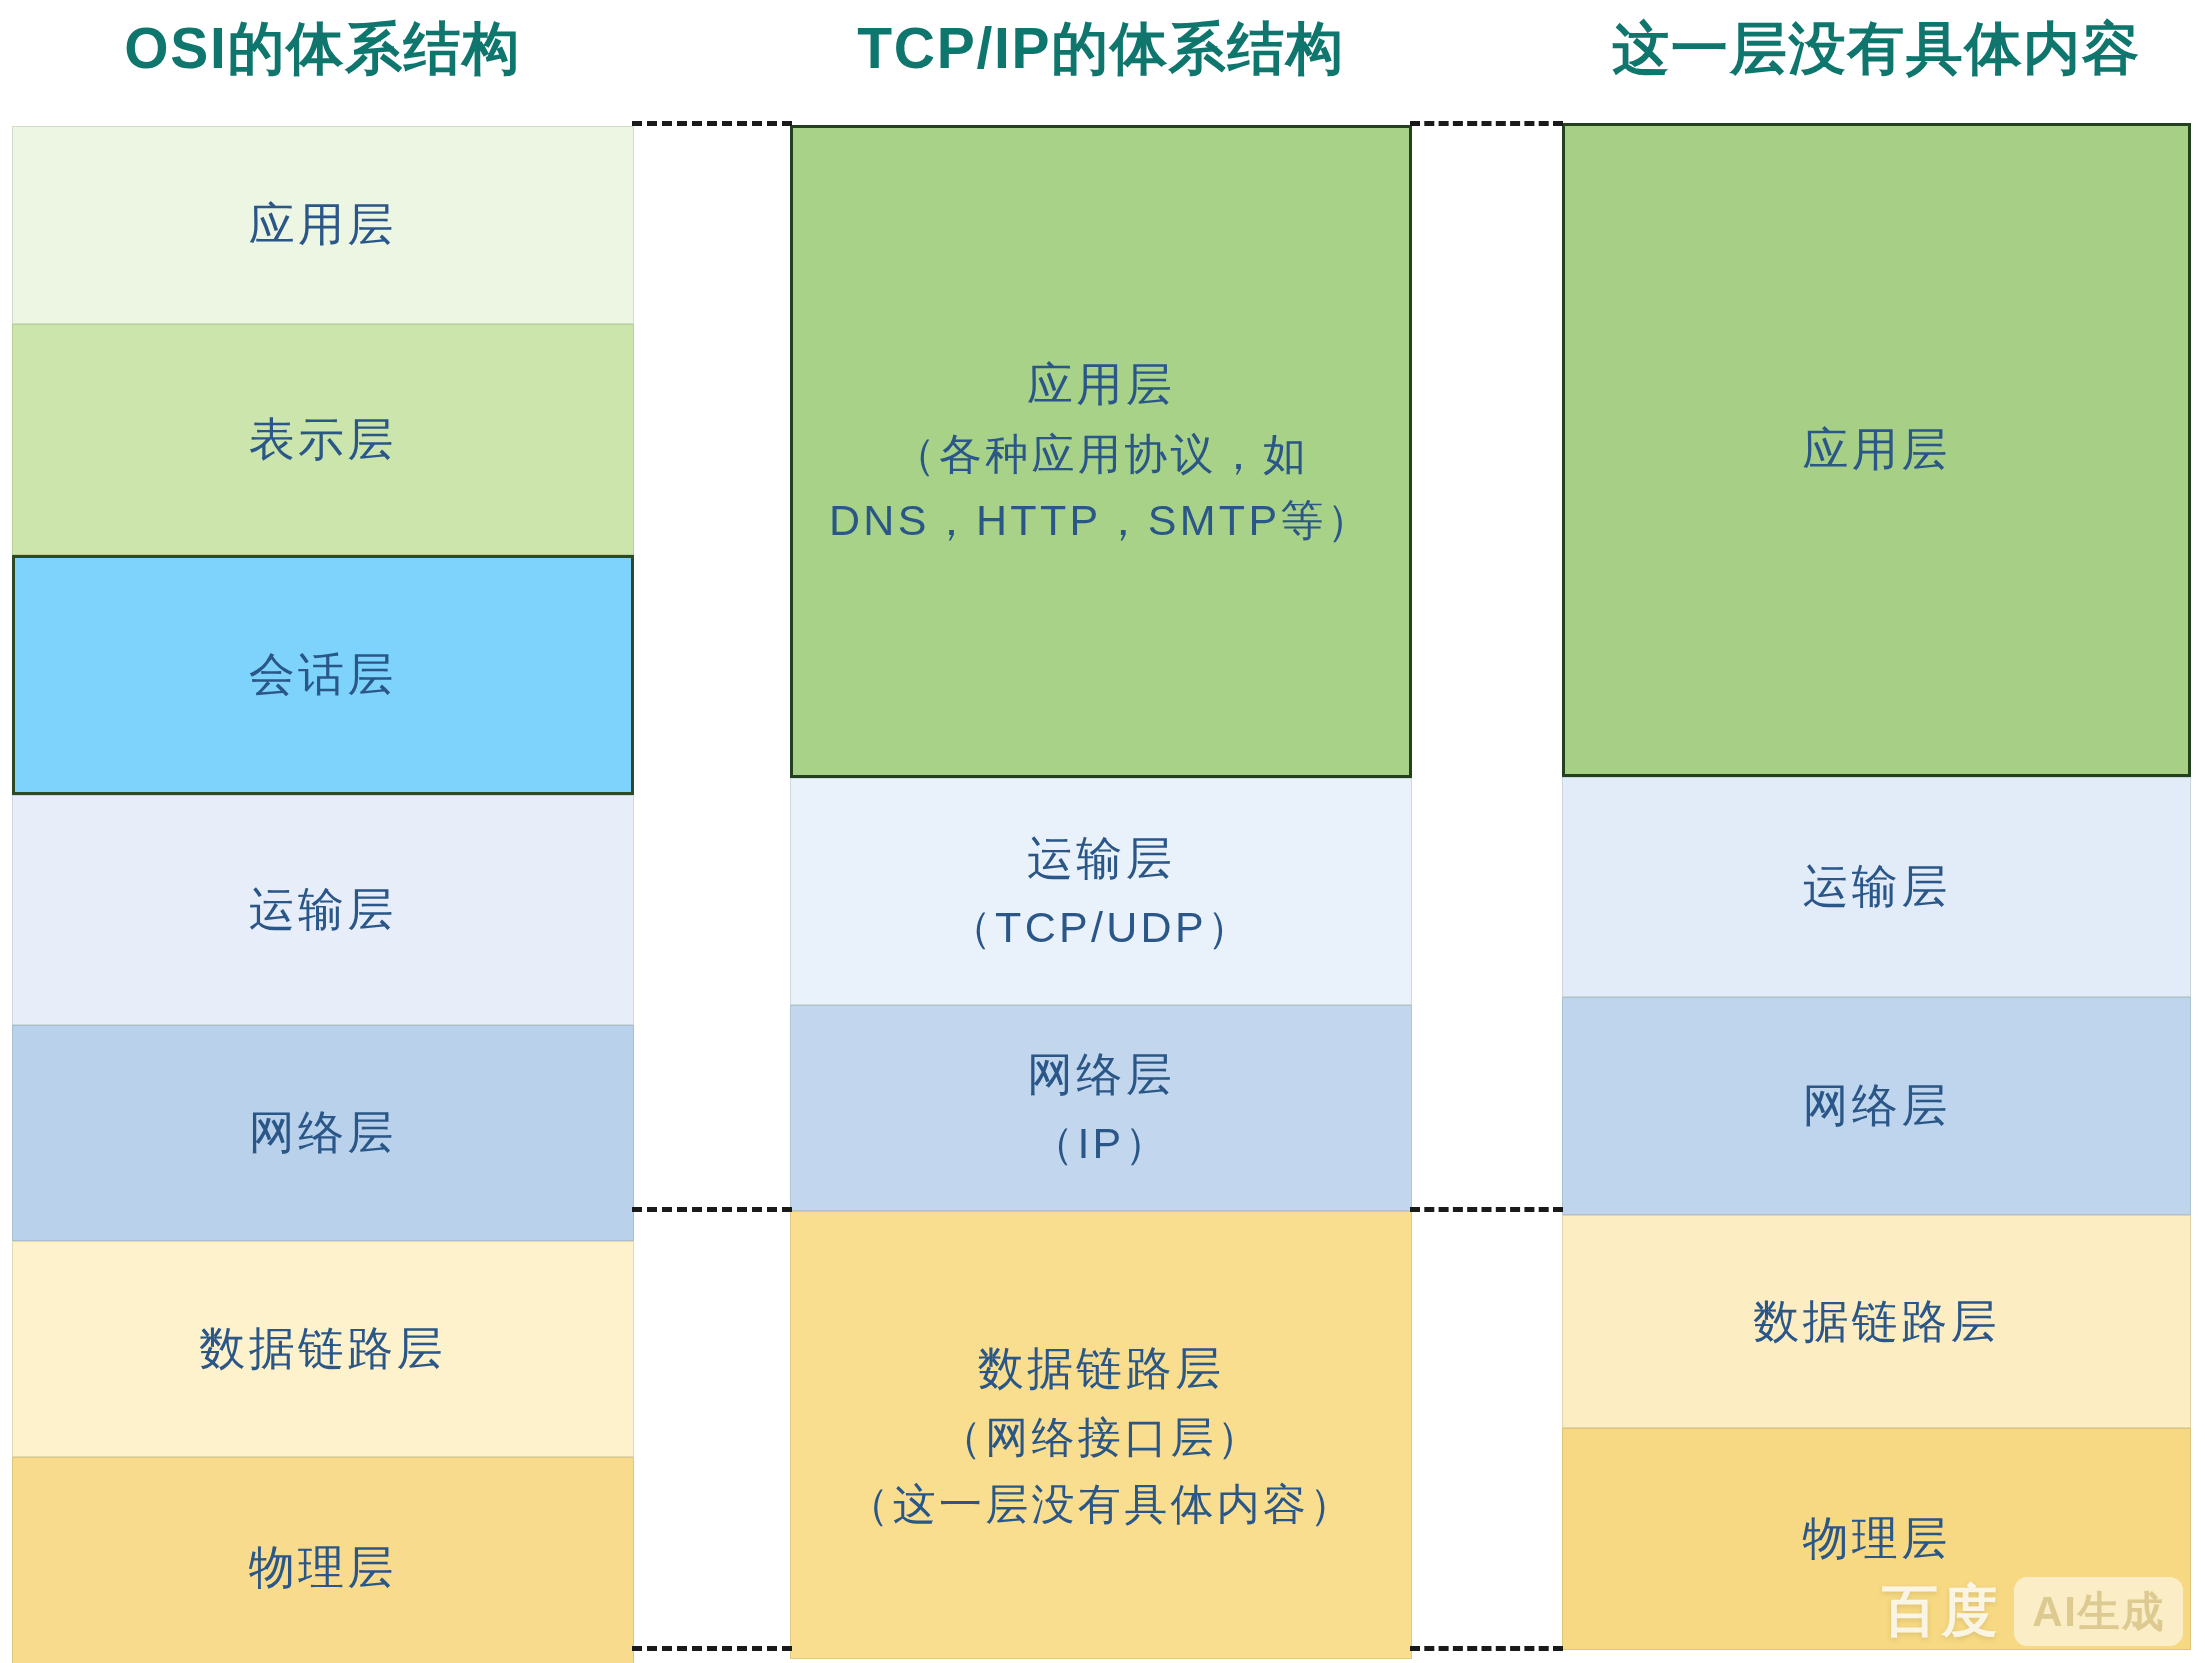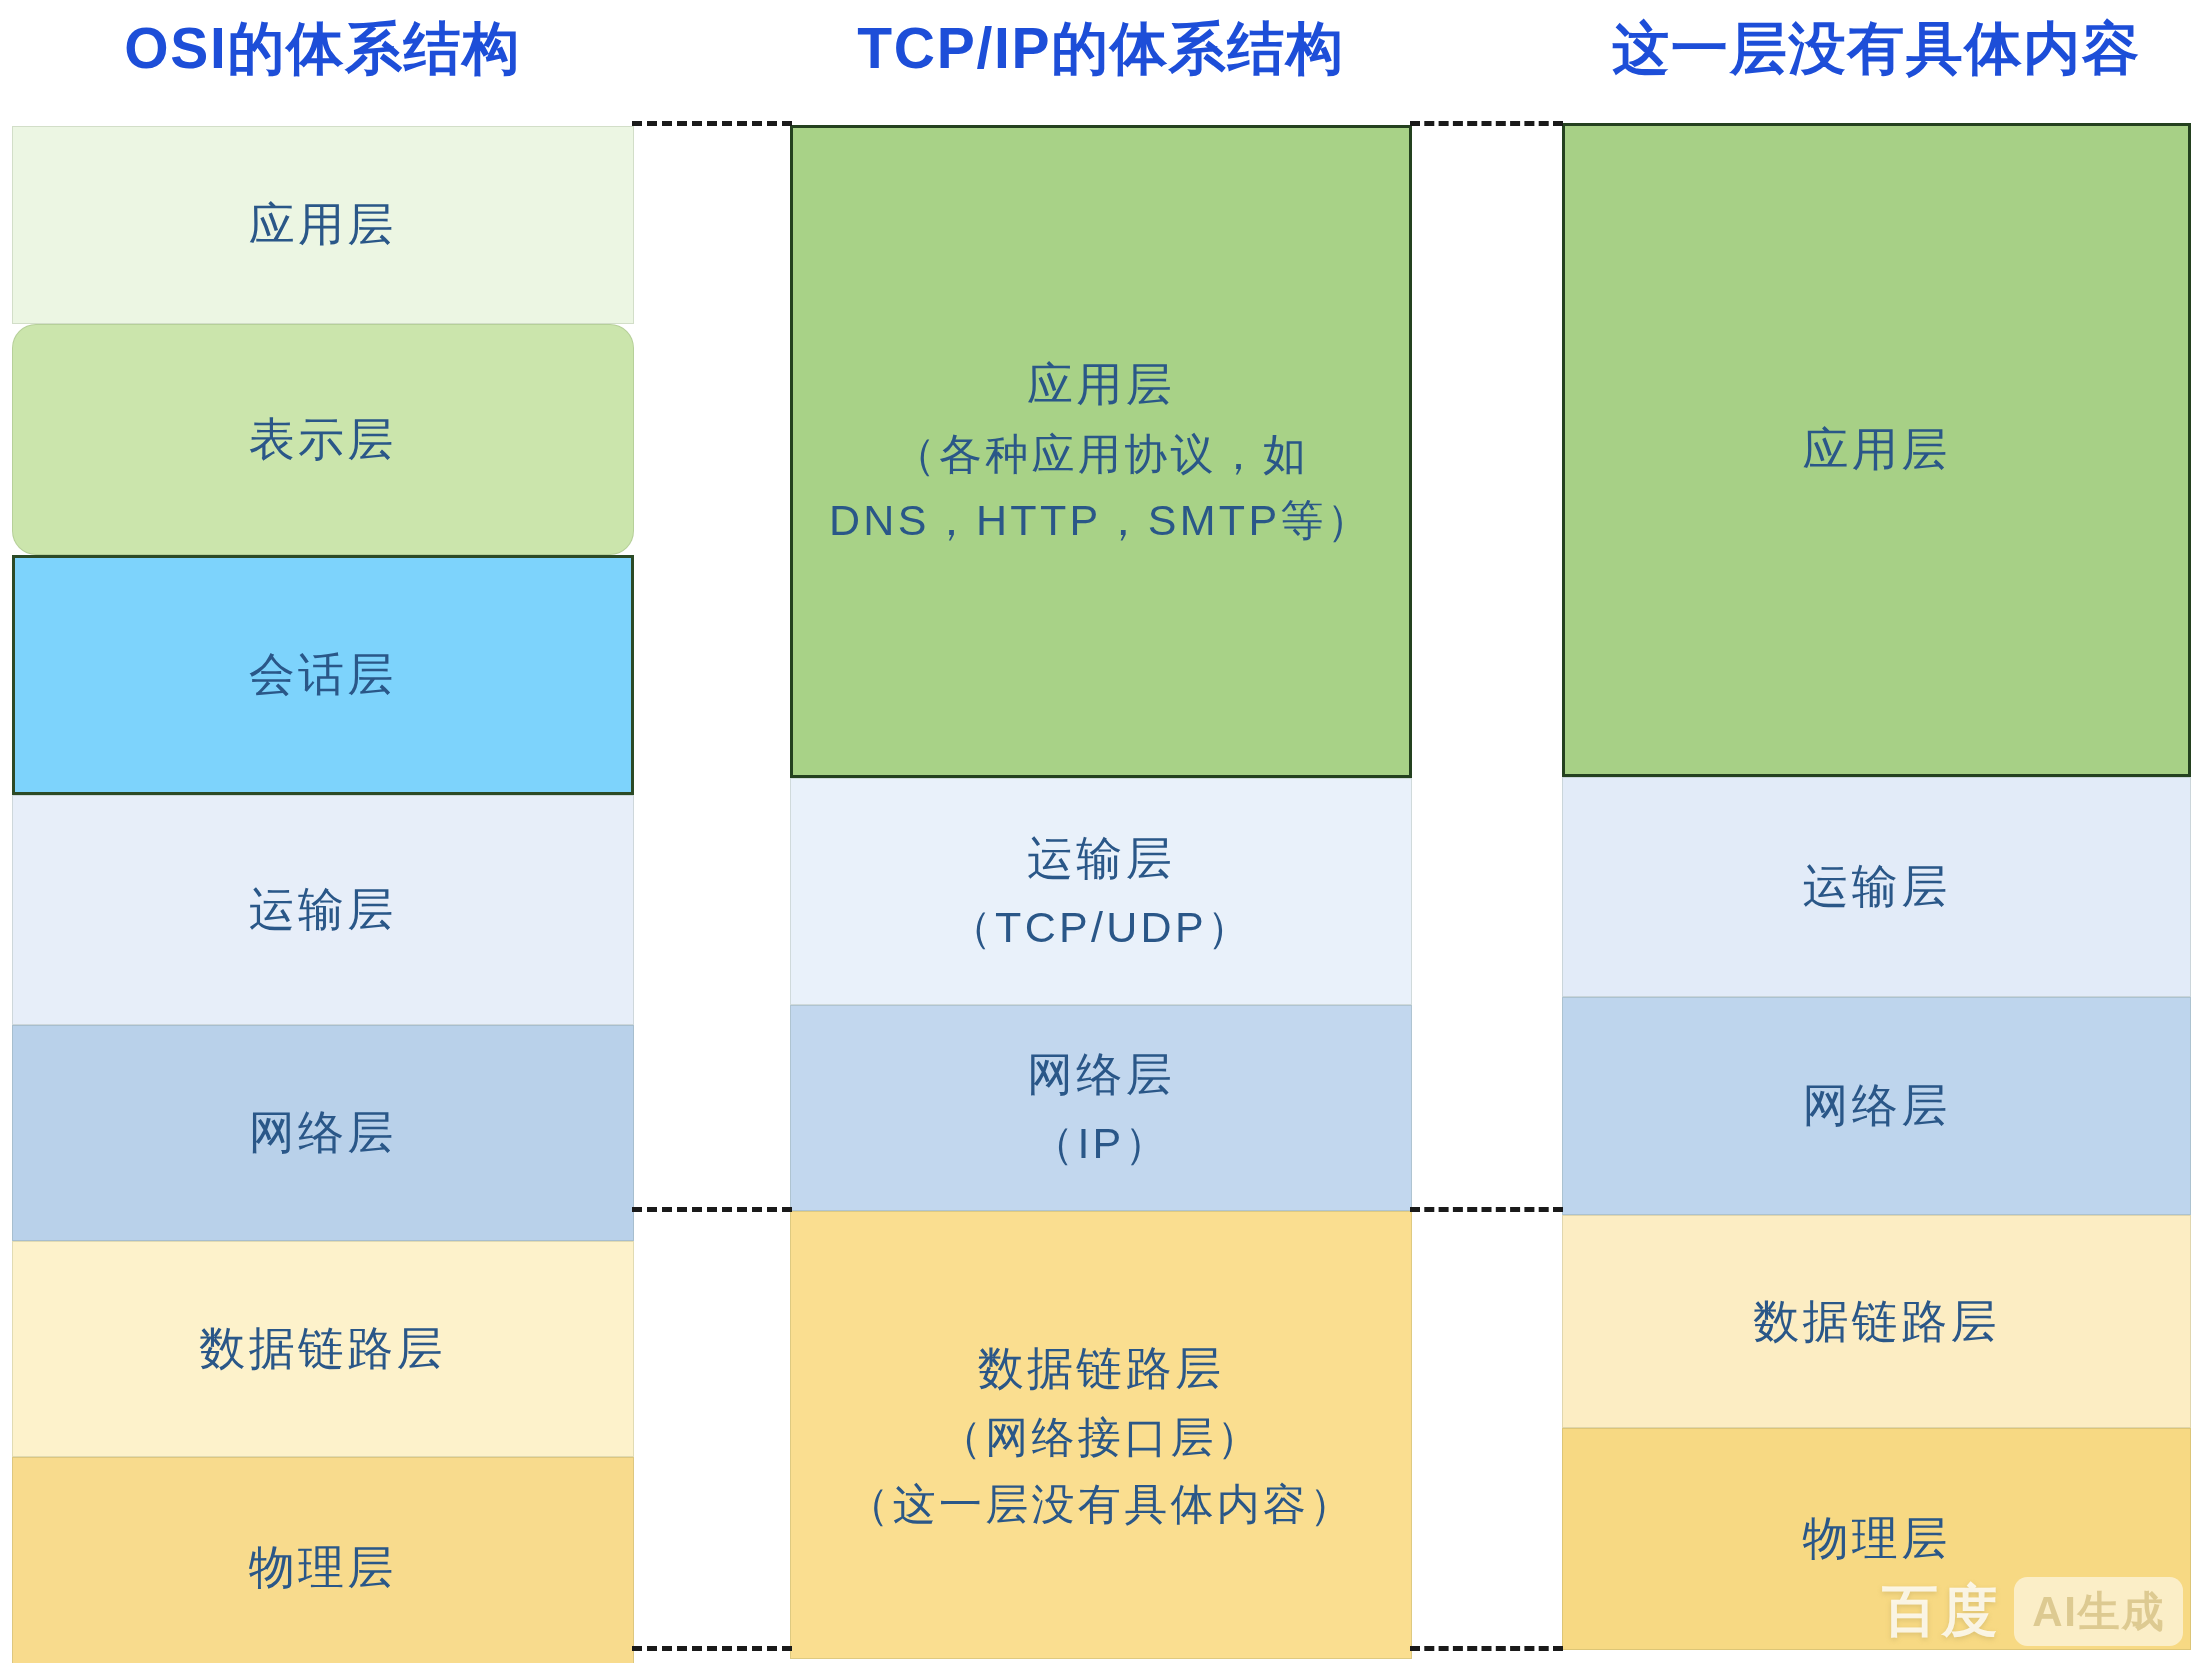--- a/index.html
+++ b/index.html
@@ -6,21 +6,21 @@
   #canvas{
     position:relative;
     width:2205px;height:1663px;
     background:#ffffff;
     font-family:"Liberation Sans", sans-serif;
     overflow:hidden;
   }
   .title{
     position:absolute;top:8.3px;height:83px;
     display:flex;align-items:center;justify-content:center;
-    font-size:57px;font-weight:bold;color:#1d4ed8;
+    font-size:57px;font-weight:bold;color:#0f766e;
     letter-spacing:1.7px;white-space:nowrap;
   }
   .col{position:absolute;display:flex;flex-direction:column;}
   .row{
     width:100%;box-sizing:border-box;
     display:flex;flex-direction:column;
     align-items:center;justify-content:center;
     border:0.8px solid rgba(70,90,50,0.15);
     text-align:center;
   }
@@ -63,21 +63,21 @@
 <div id="canvas">
 
   <div class="title" style="left:11.6px;width:622px;">OSI的体系结构</div>
   <div class="title" style="left:790px;width:622px;">TCP/IP的体系结构</div>
   <div class="title" style="left:1562px;width:629px;">这一层没有具体内容</div>
 
   <div class="col" style="left:11.6px;top:126px;width:622px;">
     <div class="row" style="height: 198px; background: rgb(236, 246, 227);">
       <span>应用层</span>
     </div>
-    <div class="row" style="height: 231px; background: rgb(203, 229, 172); border-radius: 24px;">
+    <div class="row" style="height: 231px; background: rgb(203, 229, 172);">
       <span>表示层</span>
     </div>
     <div class="row bordered-session" style="height: 240px; background: #7dd3fc;">
       <span>会话层</span>
     </div>
     <div class="row" style="height: 230px; background: rgb(231, 238, 249);">
       <span>运输层</span>
     </div>
     <div class="row" style="height: 216px; background: rgb(185, 209, 234);">
       <span>网络层</span>

